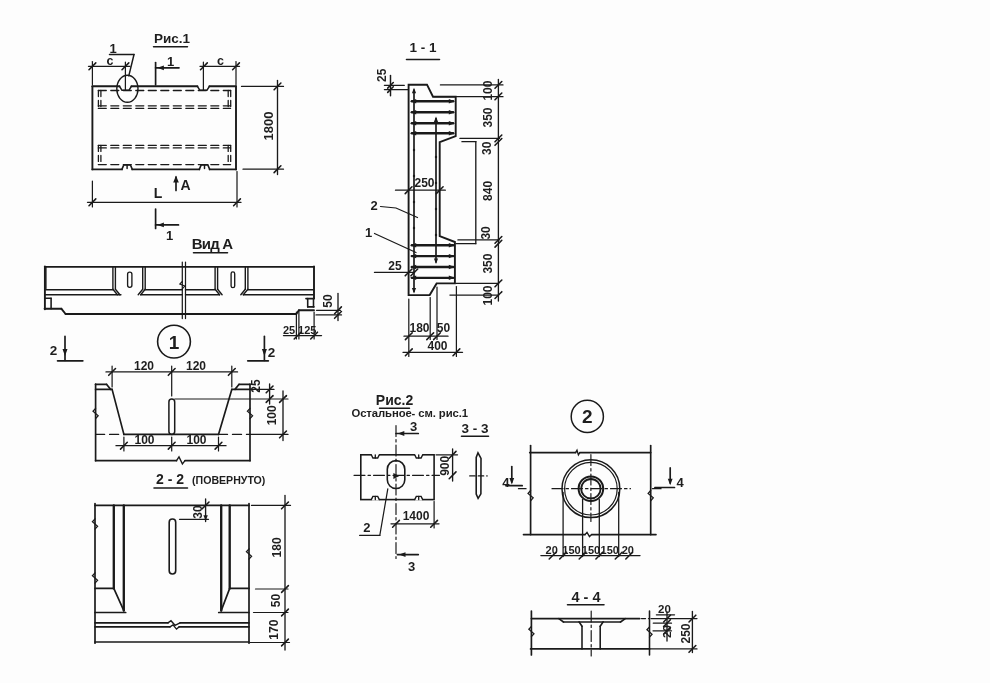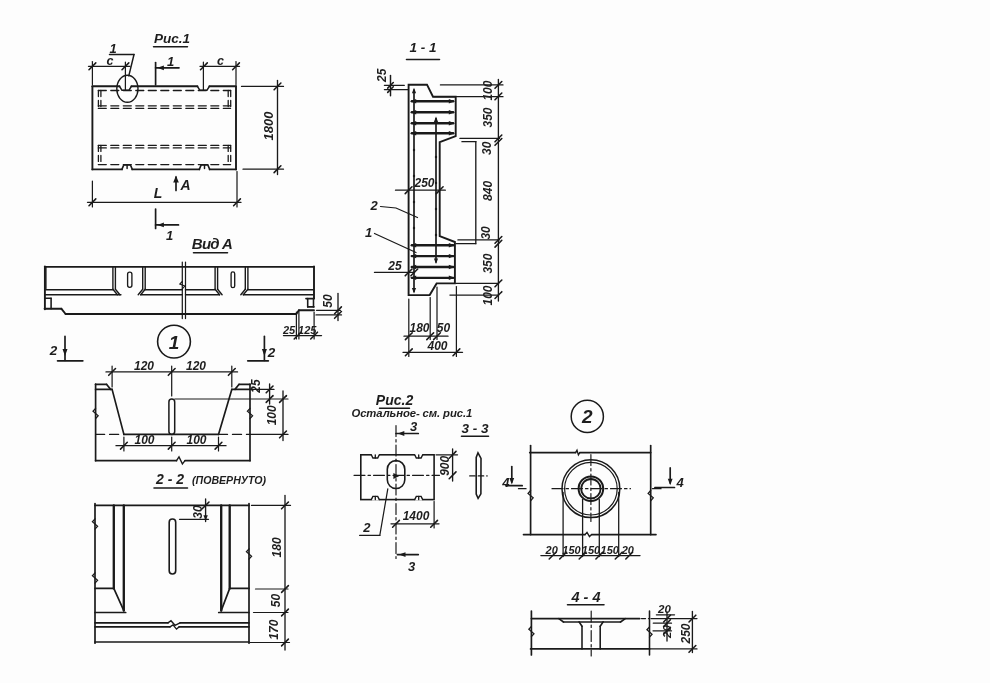--- a/index.html
+++ b/index.html
@@ -1,15 +1,15 @@
 <!DOCTYPE html>
 <html><head><meta charset="utf-8">
 <style>
 html,body{margin:0;padding:0;}
-#page{position:relative;width:990px;height:683px;background:#fdfdfd;overflow:hidden;font-style:italic;}
+#page{position:relative;width:990px;height:683px;background:#fdfdfd;overflow:hidden;}
 text{fill:#1e1e1e;stroke:none;}
 </style></head>
 <body>
 <div id="page"><svg width="990" height="683" viewBox="0 0 990 683">
       <g stroke="#1a1a1a" fill="none" stroke-linecap="round" font-family="&quot;Liberation Sans&quot;,sans-serif" font-weight="bold">
         <text x="172" y="42.5" font-size="13.5" text-anchor="middle">Рис.1</text>
 <line x1="153.5" y1="46.8" x2="187.5" y2="46.8" stroke-width="1.46"></line>
 <line x1="92.4" y1="86.3" x2="119.5" y2="86.3" stroke-width="1.9"></line>
 <line x1="131.4" y1="86.3" x2="197.4" y2="86.3" stroke-width="1.9"></line>
 <line x1="209.4" y1="86.3" x2="236" y2="86.3" stroke-width="1.9"></line>

